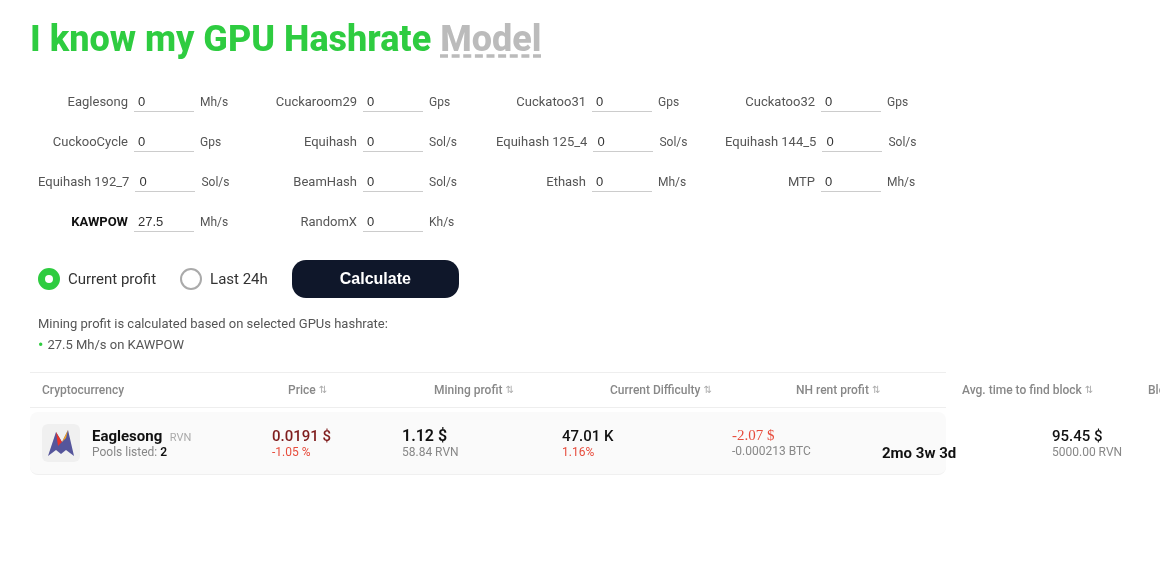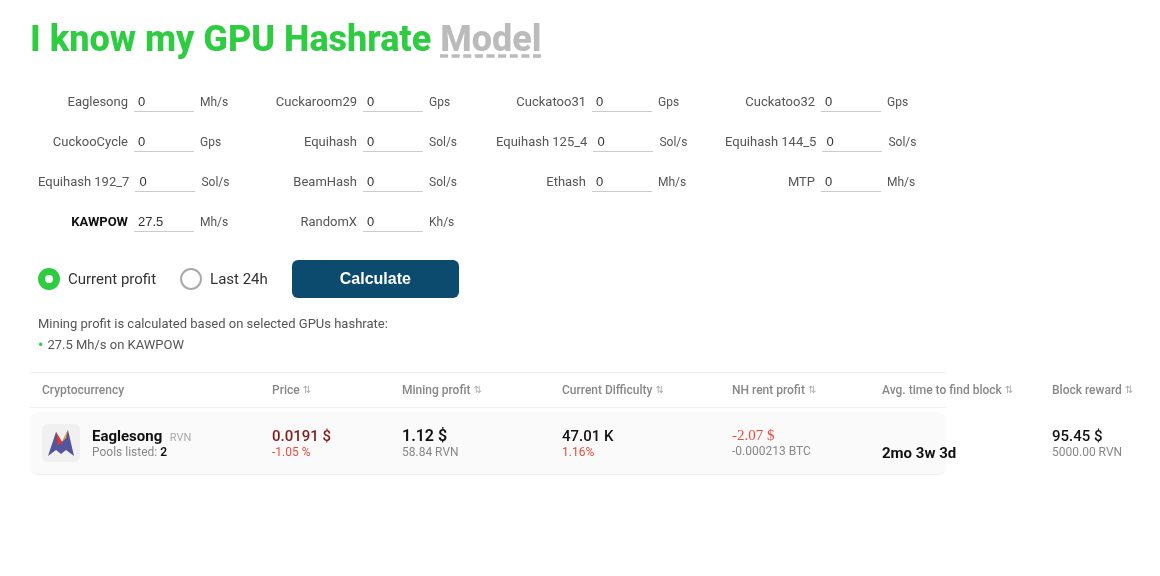--- a/index.html
+++ b/index.html
@@ -98,24 +98,24 @@
       background: #fff;
     }
     .radio-circle.inactive {
       border-color: #aaa;
     }
     .radio-label {
       font-size: 15px;
       color: #333;
     }
     .calculate-btn {
-      background: #0c4a6e;
+      background: #0f172a;
       color: #fff;
       border: none;
-      border-radius: 6px;
+      border-radius: 14px;
       padding: 10px 48px;
       font-size: 16px;
       font-weight: 600;
       cursor: pointer;
     }
     .info-section {
       padding-left: 8px;
       margin-bottom: 18px;
     }
     .info-text {
@@ -136,20 +136,21 @@
     }
     .table-section {
       width: 100%;
       border-top: 1px solid #eee;
     }
     .table-header {
       display: grid;
       grid-template-columns: 230px 130px 160px 170px 150px 170px 150px;
       padding: 10px 12px;
       border-bottom: 1px solid #eee;
+      gap: 16px;
     }
     .th {
       font-size: 12px;
       color: #888;
       font-weight: 500;
       display: flex;
       align-items: center;
       gap: 3px;
     }
     .sort-icon {

